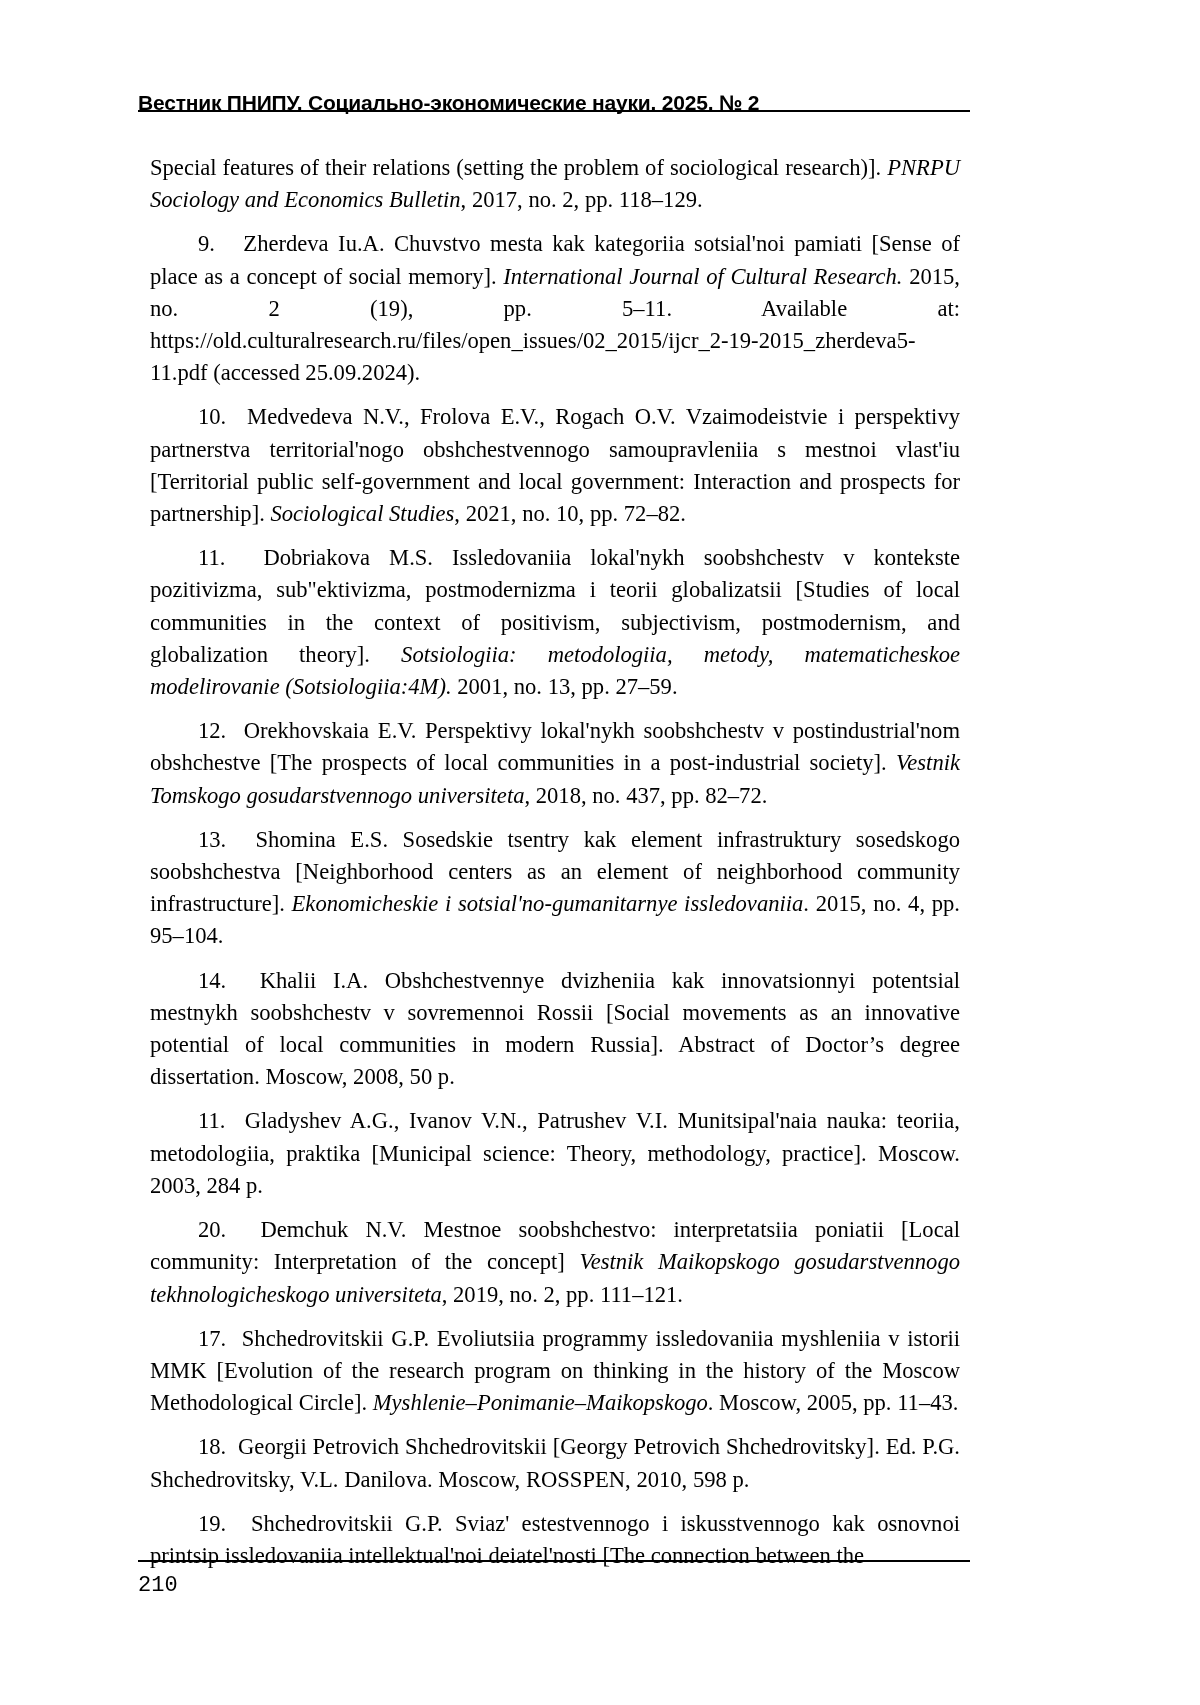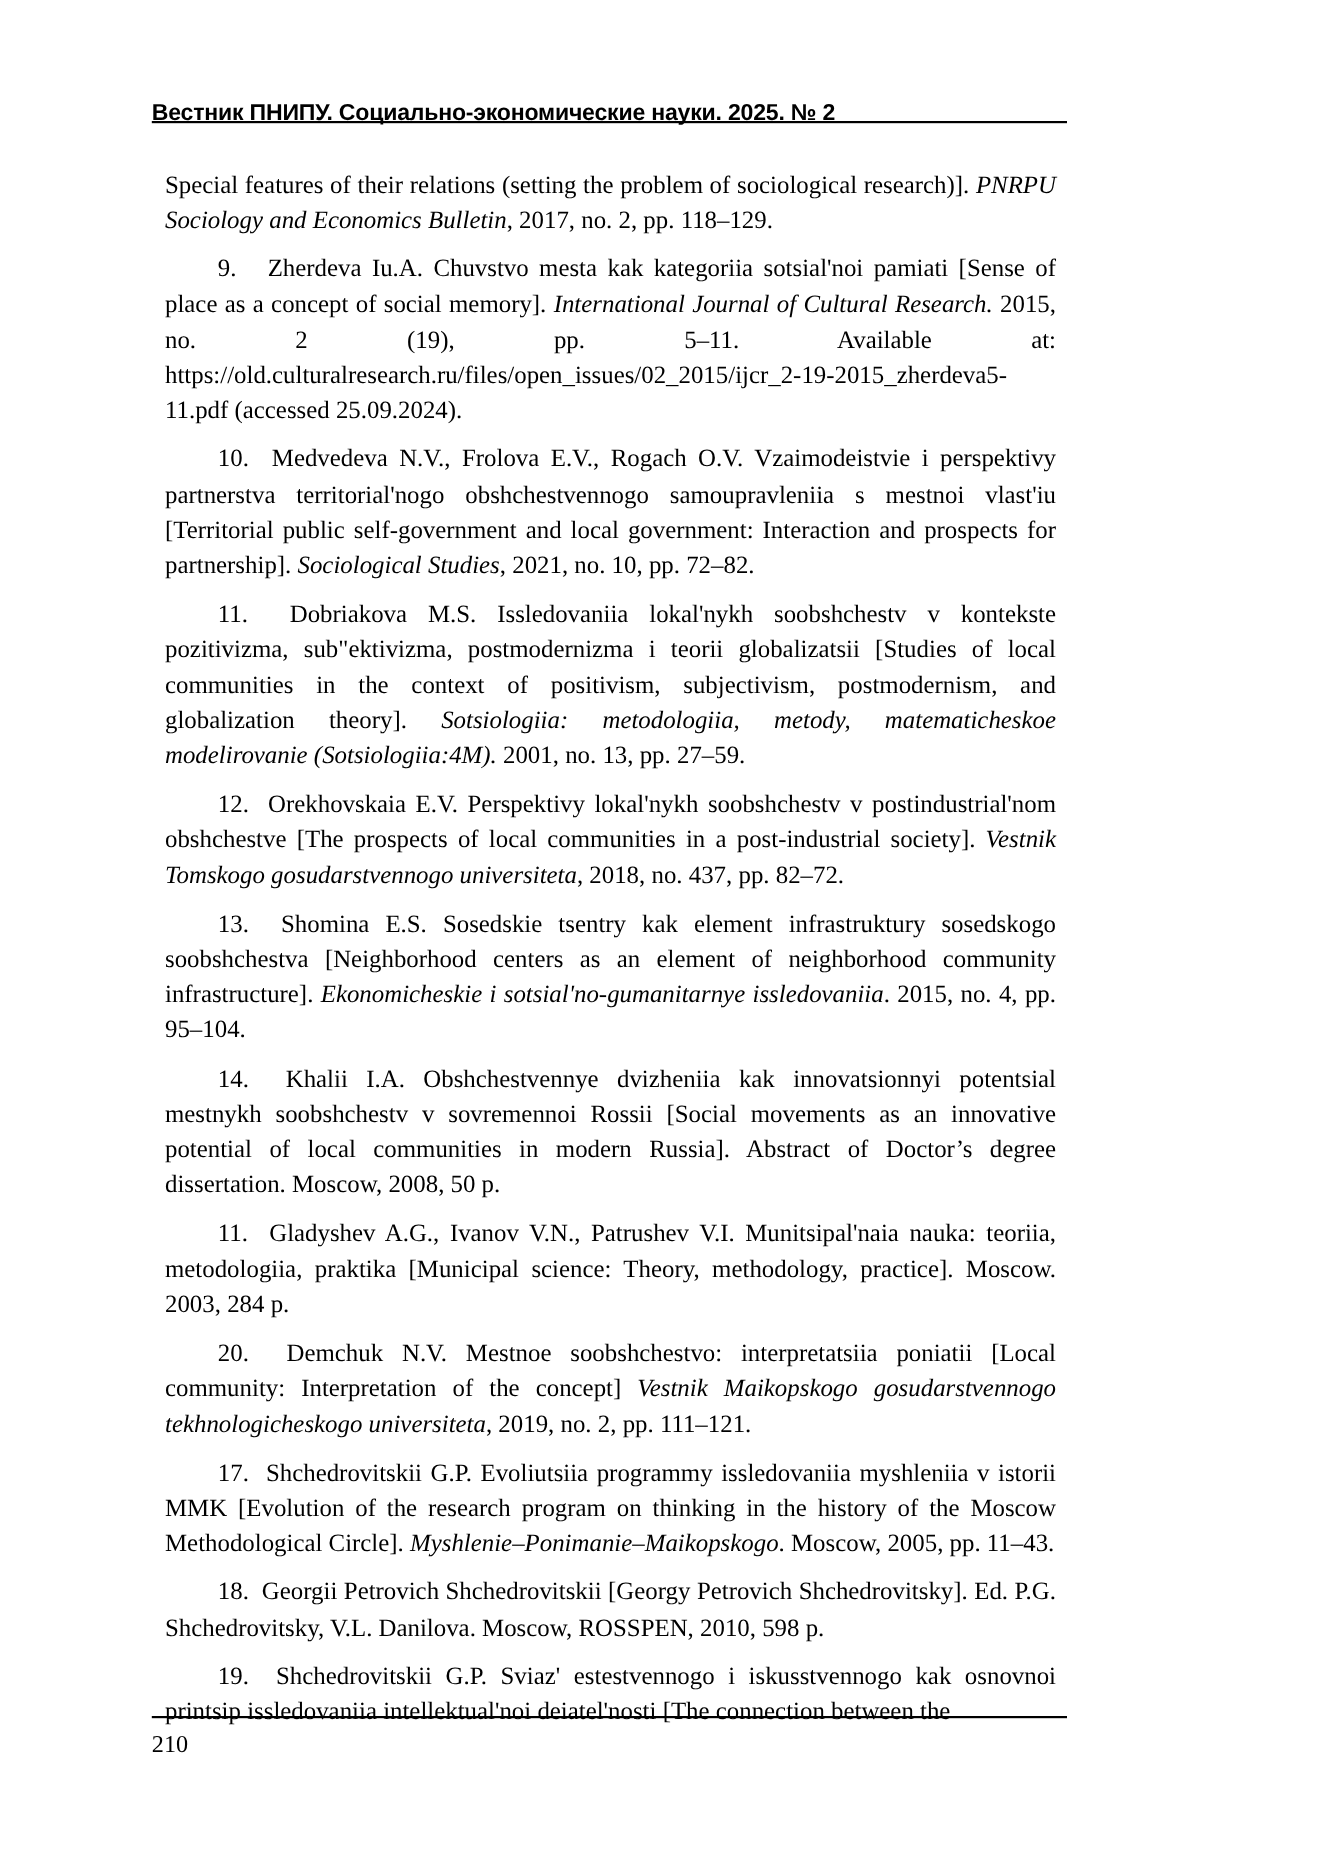--- a/index.html
+++ b/index.html
@@ -63,21 +63,21 @@
     top: 1560px;
     left: 138px;
     width: 832px;
     border-top: 2.2px solid #000;
   }
   .page-number {
     position: absolute;
     top: 1573px;
     left: 138px;
     font-size: 22px;
-    font-family: Liberation Serif, serif;
+    font-family: Liberation Mono, monospace;
   }
   .nowrap { white-space: nowrap; }
 </style>
 </head>
 <body>
 
 <div class="page">
 
   <div class="header">Вестник ПНИПУ. Социально-экономические науки. 2025. № 2</div>
   <div class="header-rule"></div>

